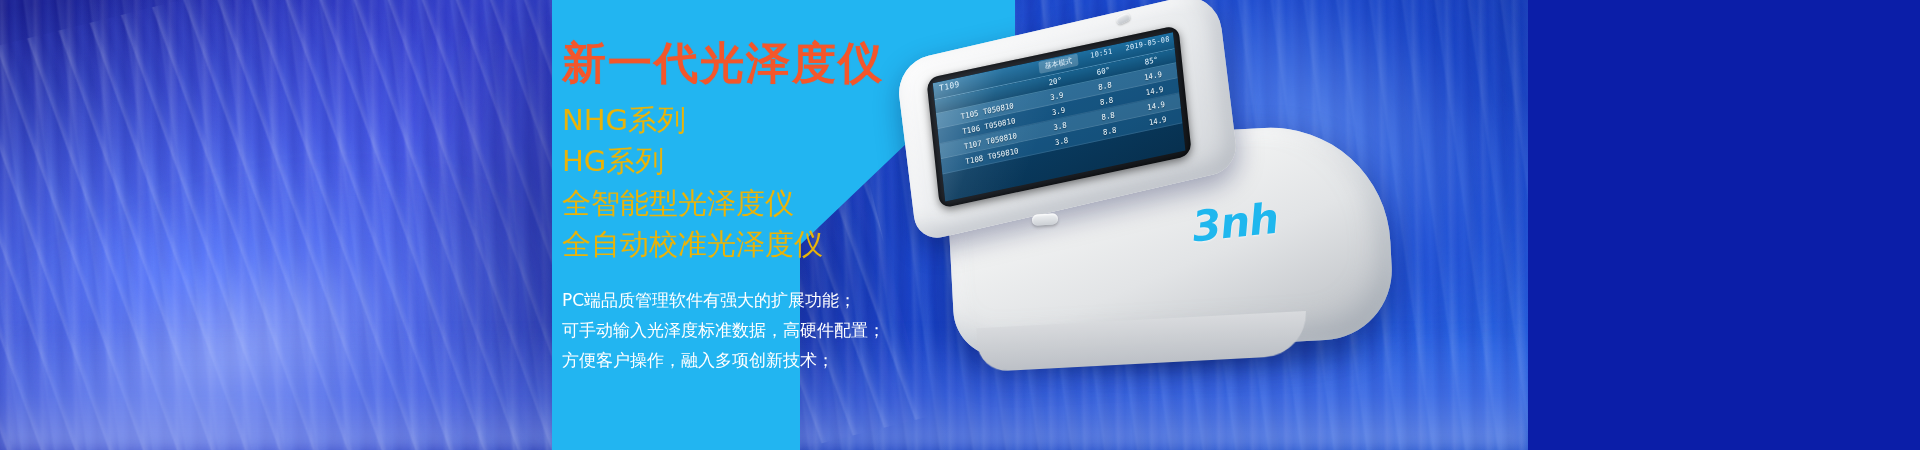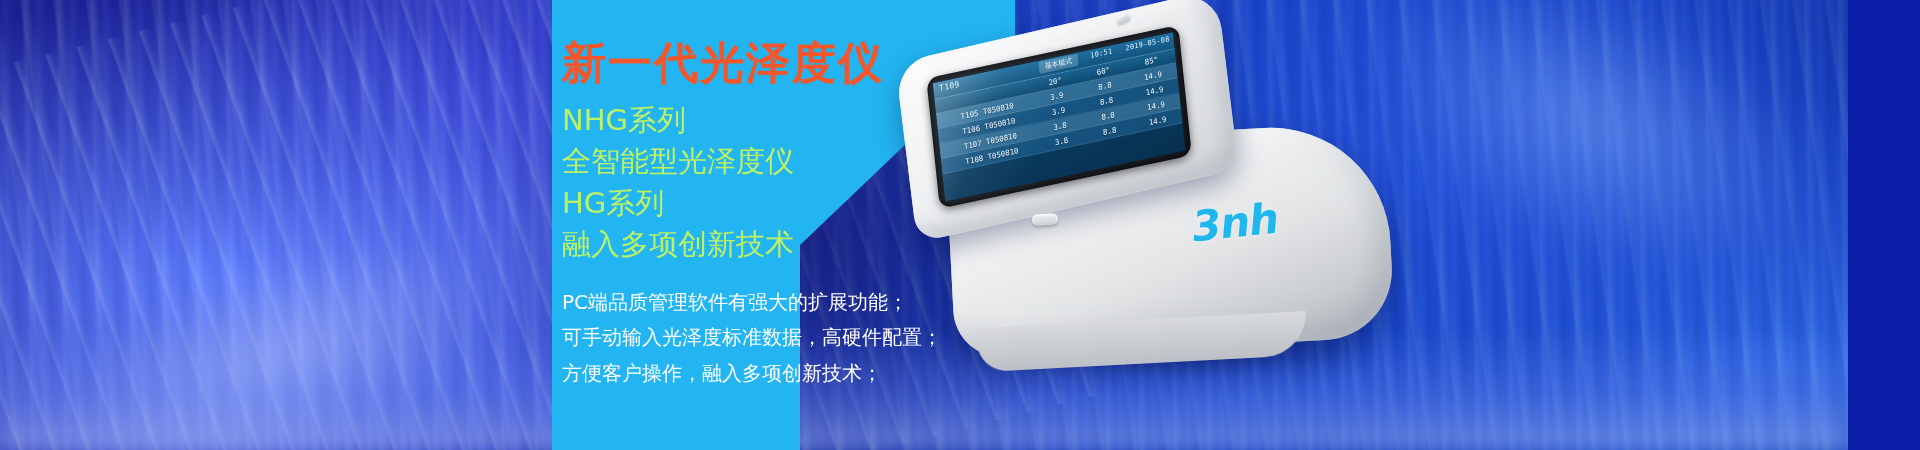--- a/index.html
+++ b/index.html
@@ -5,21 +5,21 @@
   * { margin:0; padding:0; box-sizing:border-box; }
   html, body {
     width:1920px; height:450px;
     overflow:hidden;
     background:#0b1ea8;
     font-family:"DejaVu Sans","Liberation Sans",sans-serif;
   }
 
   #banner {
     position:relative;
-    width:1848px; height:450px;
+    width:1528px; height:450px;
     overflow:hidden;
   }
 
   
   .bg-base {
     position:absolute; inset:0;
     background:
       radial-gradient(ellipse 900px 460px at 12% 62%, #5b7bff 0%, rgba(42,60,200,0) 62%),
       radial-gradient(ellipse 700px 520px at 30% 30%, #3f46d8 0%, rgba(30,40,170,0) 60%),
       radial-gradient(ellipse 1000px 600px at 78% 40%, #1f4fd6 0%, rgba(14,34,160,0) 65%),
@@ -108,28 +108,28 @@
     font-weight:700;
     color:#f4562a;
     letter-spacing:2px;
     line-height:1.05;
     white-space:nowrap;
     text-shadow:0 0 1px rgba(244,86,42,.6);
   }
   .sub-lines { margin-top:14px; }
   .sub-line {
     font-size:29px;
-    color:#bef264;
+    color:#eab308;
     line-height:1.42;
     white-space:nowrap;
     font-weight:400;
   }
   .para { margin-top:20px; }
   .para-line {
-    font-size:20px;
+    font-size:17px;
     color:#ffffff;
     line-height:1.78;
     white-space:nowrap;
     font-weight:400;
   }
 
   
   .device {
     position:absolute; left:880px; top:18px; width:560px; height:390px;
     z-index:5;
@@ -262,23 +262,23 @@
   <div class="glow-lightA"></div>
   <div class="glow-lightB"></div>
   <div class="bottom-fade"></div>
 
   <div class="cyan-shape"></div>
 
   <div class="text-block">
     <div class="headline">新一代光泽度仪</div>
     <div class="sub-lines">
       <div class="sub-line">NHG系列</div>
+      <div class="sub-line">HG系列</div>
       <div class="sub-line">全智能型光泽度仪</div>
-      <div class="sub-line">HG系列</div>
-      <div class="sub-line">融入多项创新技术</div>
+      <div class="sub-line">全自动校准光泽度仪</div>
     </div>
     <div class="para">
       <div class="para-line">PC端品质管理软件有强大的扩展功能；</div>
       <div class="para-line">可手动输入光泽度标准数据，高硬件配置；</div>
       <div class="para-line">方便客户操作，融入多项创新技术；</div>
     </div>
   </div>
 
   <div class="device">
     <div class="dev-shadow"></div>

